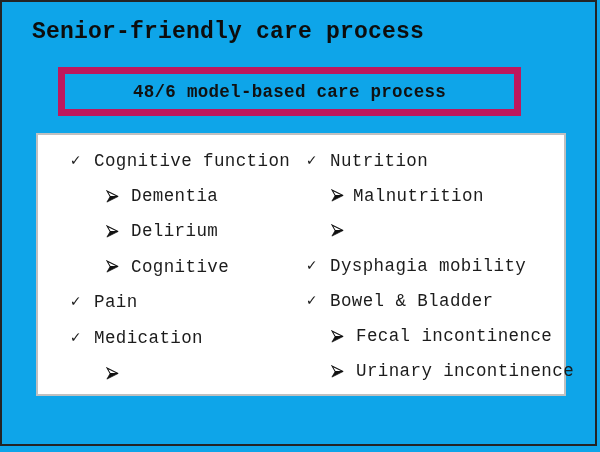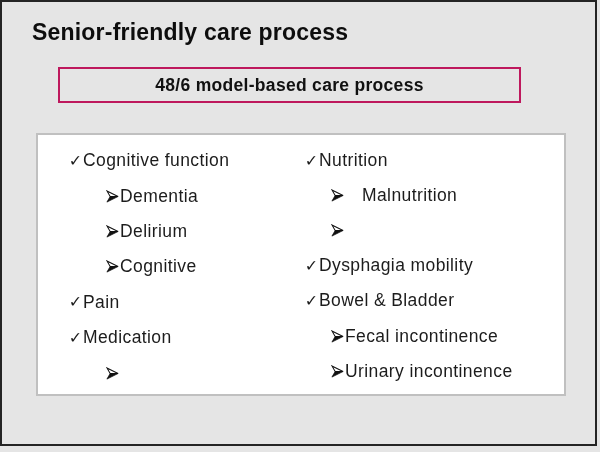--- a/index.html
+++ b/index.html
@@ -1,38 +1,38 @@
 <!DOCTYPE html>
 <html><head>
 <meta charset="utf-8">
 <style>
   html,body{margin:0;padding:0;background:#fff;}
   .slide{
     position:relative;
     width:600px;height:452px;
-    background:#e5e5e5;
-    font-family:Liberation Sans, sans-serif;
+    background:#0ea5e9;
+    font-family:Liberation Mono, monospace;
     overflow:hidden;
   }
   .frame{
     position:absolute;left:0;top:0;
     width:597px;height:446px;
     border:2px solid #242424;
     box-sizing:border-box;
     pointer-events:none;
   }
   .title{
     position:absolute;left:32px;top:19px;
     font-size:23px;font-weight:bold;color:#0d0d0d;
     letter-spacing:0.2px;white-space:nowrap;
   }
   .banner{
     position:absolute;left:58px;top:67px;
-    width:463px;height:36px;
-    border:2px solid #be185d;
+    width:463px;height:49px;
+    border:7px solid #be185d;
     box-sizing:border-box;
     display:flex;align-items:center;justify-content:center;
   }
   .banner .banner-label{
     font-size:17.5px;font-weight:bold;color:#111;
     letter-spacing:0.3px;white-space:nowrap;
   }
   .list-box{
     position:absolute;left:36px;top:133px;
     width:530px;height:263px;
@@ -46,24 +46,24 @@
   .row{display:flex;align-items:center;height:35.4px;}
   .col-right .row{height:35.1px;}
   .lvl1.side-left{padding-left:37px;}
   .lvl1.side-right{padding-left:26px;}
   .marker{
     width:15px;display:inline-flex;align-items:center;justify-content:center;
     color:#1c1c1c;font-size:16px;line-height:1;flex:0 0 auto;
   }
   .marker svg{display:block;}
   .label{
-    margin-left:0;font-size:17.5px;color:#1c1c1c;
+    margin-left:11px;font-size:17.5px;color:#1c1c1c;
     letter-spacing:0.4px;white-space:nowrap;
   }
-  .wide .label{margin-left:17px;}
+  .wide .label{margin-left:8px;}
 </style>
 </head>
 <body>
 
 <div class="slide">
   <div class="frame"></div>
 
   <div class="title">Senior-friendly care process</div>
 
   <div class="banner">

